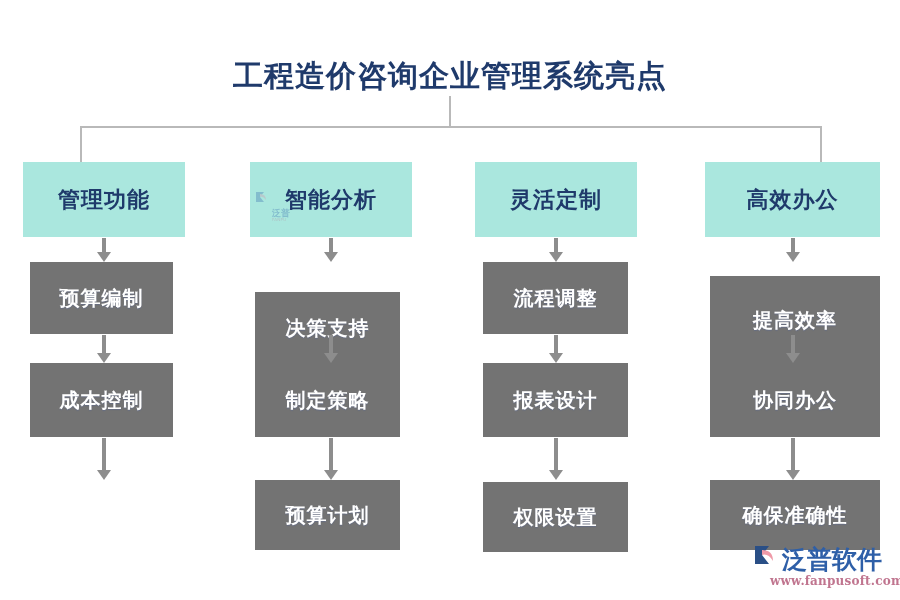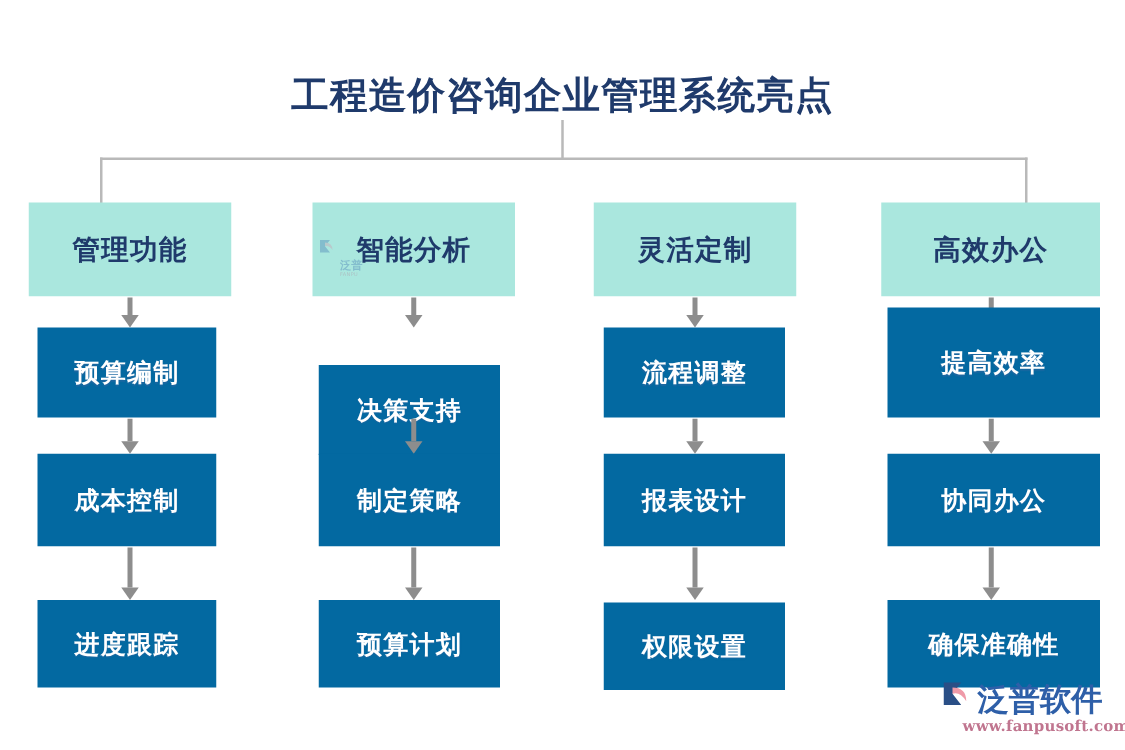--- a/index.html
+++ b/index.html
@@ -45,21 +45,21 @@
     white-space:nowrap;
     overflow:hidden;
   }
   .box.head {
     background:#aae7de;
     color:#1f3a6b;
     font-size:22px;
     letter-spacing:1px;
   }
   .box.item {
-    background:#0369a1;
+    background:#737373;
     color:#ffffff;
     font-size:20px;
     letter-spacing:1px;
     text-shadow:0 1px 1px rgba(80,100,160,.35);
   }
 
   
   .arrow { position:absolute; width:14px; }
   .arrow .shaft {
     position:absolute; left:5px; top:0;
@@ -144,21 +144,20 @@
   <div class="box item" style="left:30px;  top:262px; width:143px; height:72px;">预算编制</div>
   <div class="arrow" style="left:97px; top:335px; height:28px;">
     <div class="shaft" style="height:18px;"></div>
       <div class="head"></div>
   </div>
   <div class="box item" style="left:30px;  top:363px; width:143px; height:74px;">成本控制</div>
   <div class="arrow" style="left:97px; top:438px; height:42px;">
     <div class="shaft" style="height:32px;"></div>
       <div class="head"></div>
   </div>
-  <div class="box item" style="left:30px;  top:480px; width:143px; height:70px;">进度跟踪</div>
 
   <div class="box head" style="left:250px; top:162px; width:162px; height:75px;">智能分析</div>
   <div id="watermark-col2">
     <svg class="wm-mark" width="16" height="16" viewBox="0 0 16 16" aria-hidden="true">
       <path d="M2 3 L10 3 L6 8 L10 13 L2 13 Z" fill="#2c5ea8"></path>
       <path d="M6 5 Q12 5 12 11 Q9 7 6 8 Z" fill="#d98ba5"></path>
     </svg>
     <div>
       <div class="wm-txt">泛普</div>
       <div class="wm-sub">FANPU</div>
@@ -195,21 +194,21 @@
     <div class="shaft" style="height:32px;"></div>
       <div class="head"></div>
   </div>
   <div class="box item" style="left:483px; top:482px; width:145px; height:70px;">权限设置</div>
 
   <div class="box head" style="left:705px; top:162px; width:175px; height:75px;">高效办公</div>
   <div class="arrow" style="left:786px; top:238px; height:24px;">
     <div class="shaft" style="height:14px;"></div>
       <div class="head"></div>
   </div>
-  <div class="box item" style="left:710px; top:246px; width:170px; height:88px;">提高效率</div>
+  <div class="box item" style="left:710px; top:276px; width:170px; height:88px;">提高效率</div>
   <div class="arrow" style="left:786px; top:335px; height:28px;">
     <div class="shaft" style="height:18px;"></div>
       <div class="head"></div>
   </div>
   <div class="box item" style="left:710px; top:363px; width:170px; height:74px;">协同办公</div>
   <div class="arrow" style="left:786px; top:438px; height:42px;">
     <div class="shaft" style="height:32px;"></div>
       <div class="head"></div>
   </div>
   <div class="box item" style="left:710px; top:480px; width:170px; height:70px;">确保准确性</div>

